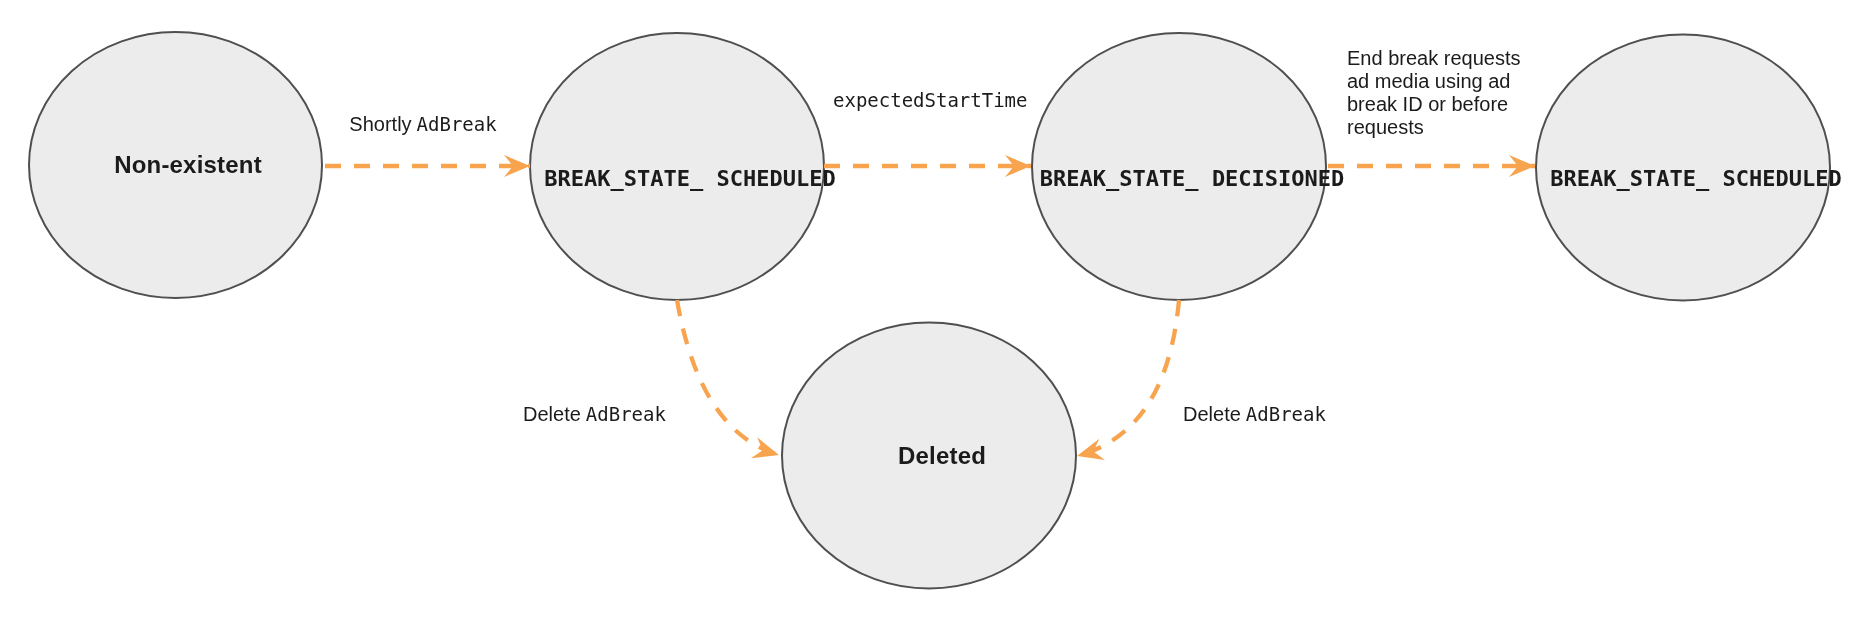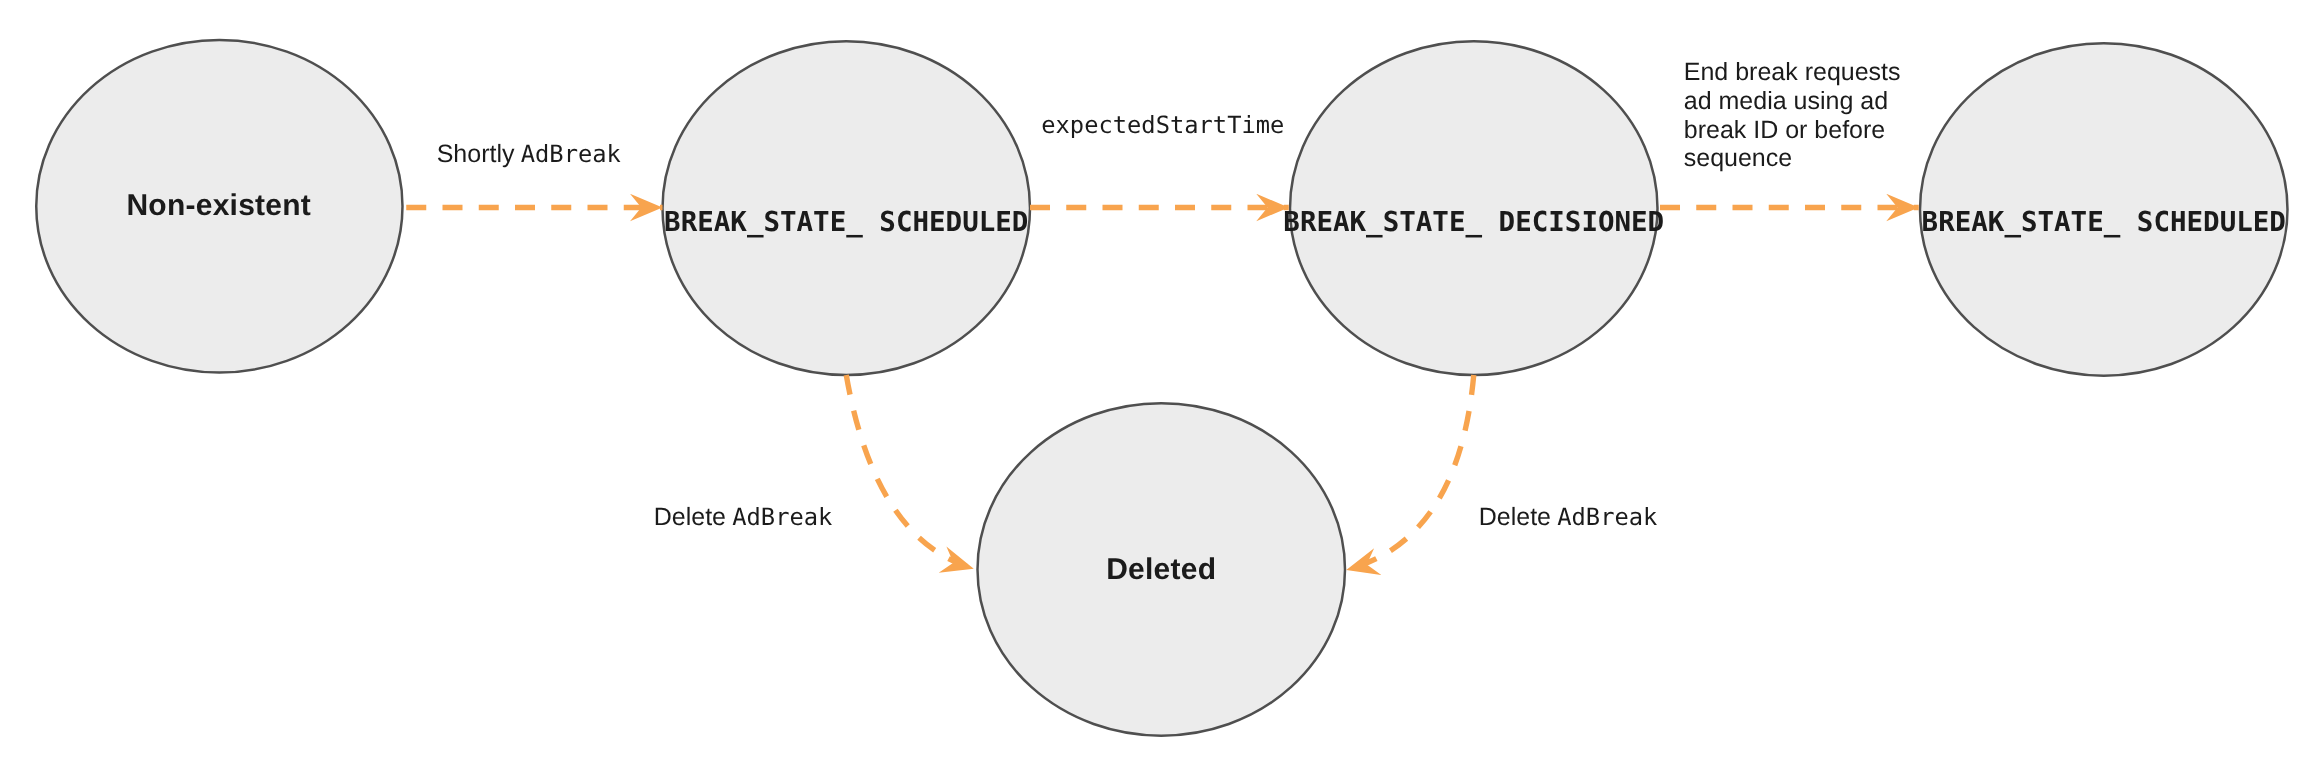--- a/index.html
+++ b/index.html
@@ -21,20 +21,21 @@
   .stage svg{position:absolute;left:0;top:0;}
   .node-ellipse{fill:var(--node-fill);stroke:var(--node-border);stroke-width:2;}
   .edge-path{fill:none;stroke:var(--orange);stroke-width:4.3;stroke-dasharray:16 13;}
   .arrowhead{fill:var(--orange);stroke:none;}
   .node-label{
     position:absolute;
     transform:translate(-50%,-50%);
     text-align:right;
     color:var(--text);
     white-space:nowrap;
+    margin-left:13px;
   }
   .node-label.sans{font:700 24px "Liberation Sans",sans-serif;letter-spacing:.2px;}
   .node-label.mono{font:700 22px "DejaVu Sans Mono",monospace;line-height:27px;}
   .edge-label{
     position:absolute;
     color:var(--text);
     font:400 20px "Liberation Sans",sans-serif;
     line-height:23px;
     white-space:nowrap;
   }
@@ -96,21 +97,21 @@
   </div>
 
   <div class="edge-label" style="left:833px;top:89px;">
     <span class="line code">expectedStartTime</span>
   </div>
 
   <div class="edge-label" style="left:1347px;top:47px;">
     <span class="line">End break requests</span>
     <span class="line">ad media using ad</span>
     <span class="line">break ID or before</span>
-    <span class="line">sequence</span>
+    <span class="line">requests</span>
   </div>
 
   <div class="edge-label" style="left:523px;top:403px;">
     <span class="sans">Delete</span><span class="code">AdBreak</span>
   </div>
 
   <div class="edge-label" style="left:1183px;top:403px;">
     <span class="sans">Delete</span><span class="code">AdBreak</span>
   </div>
 

